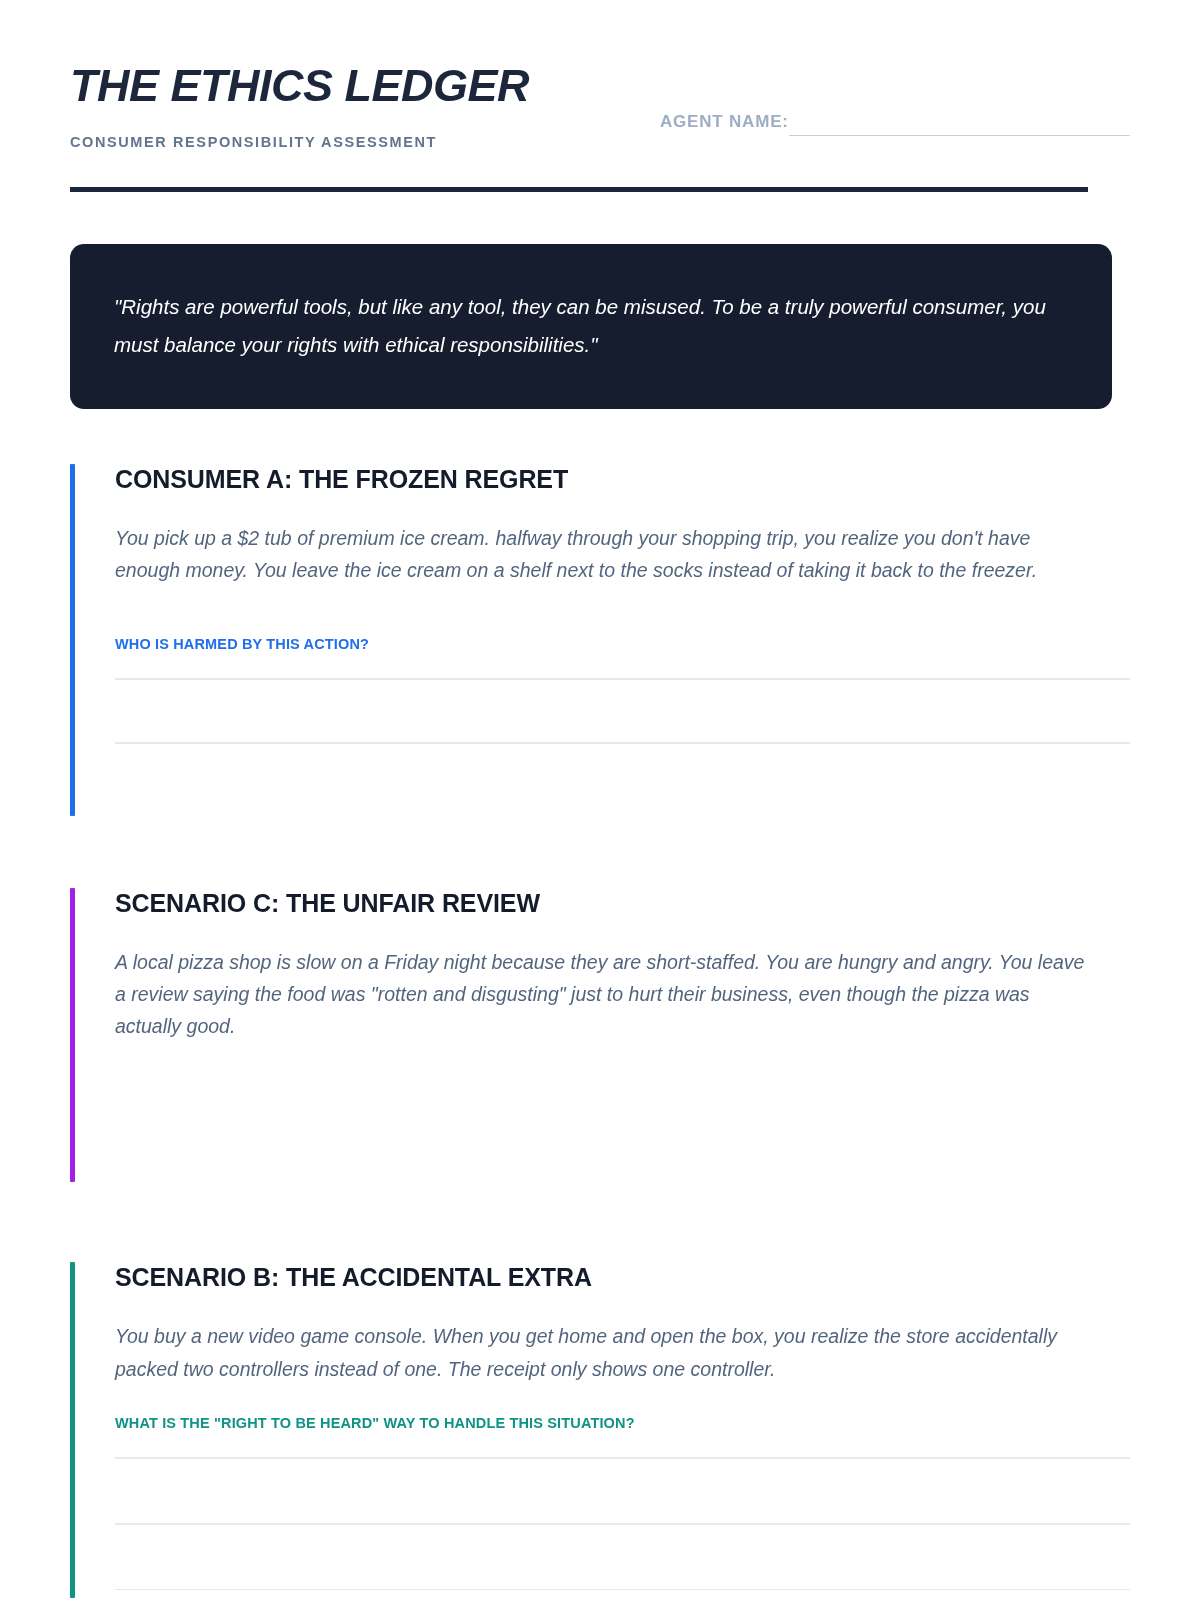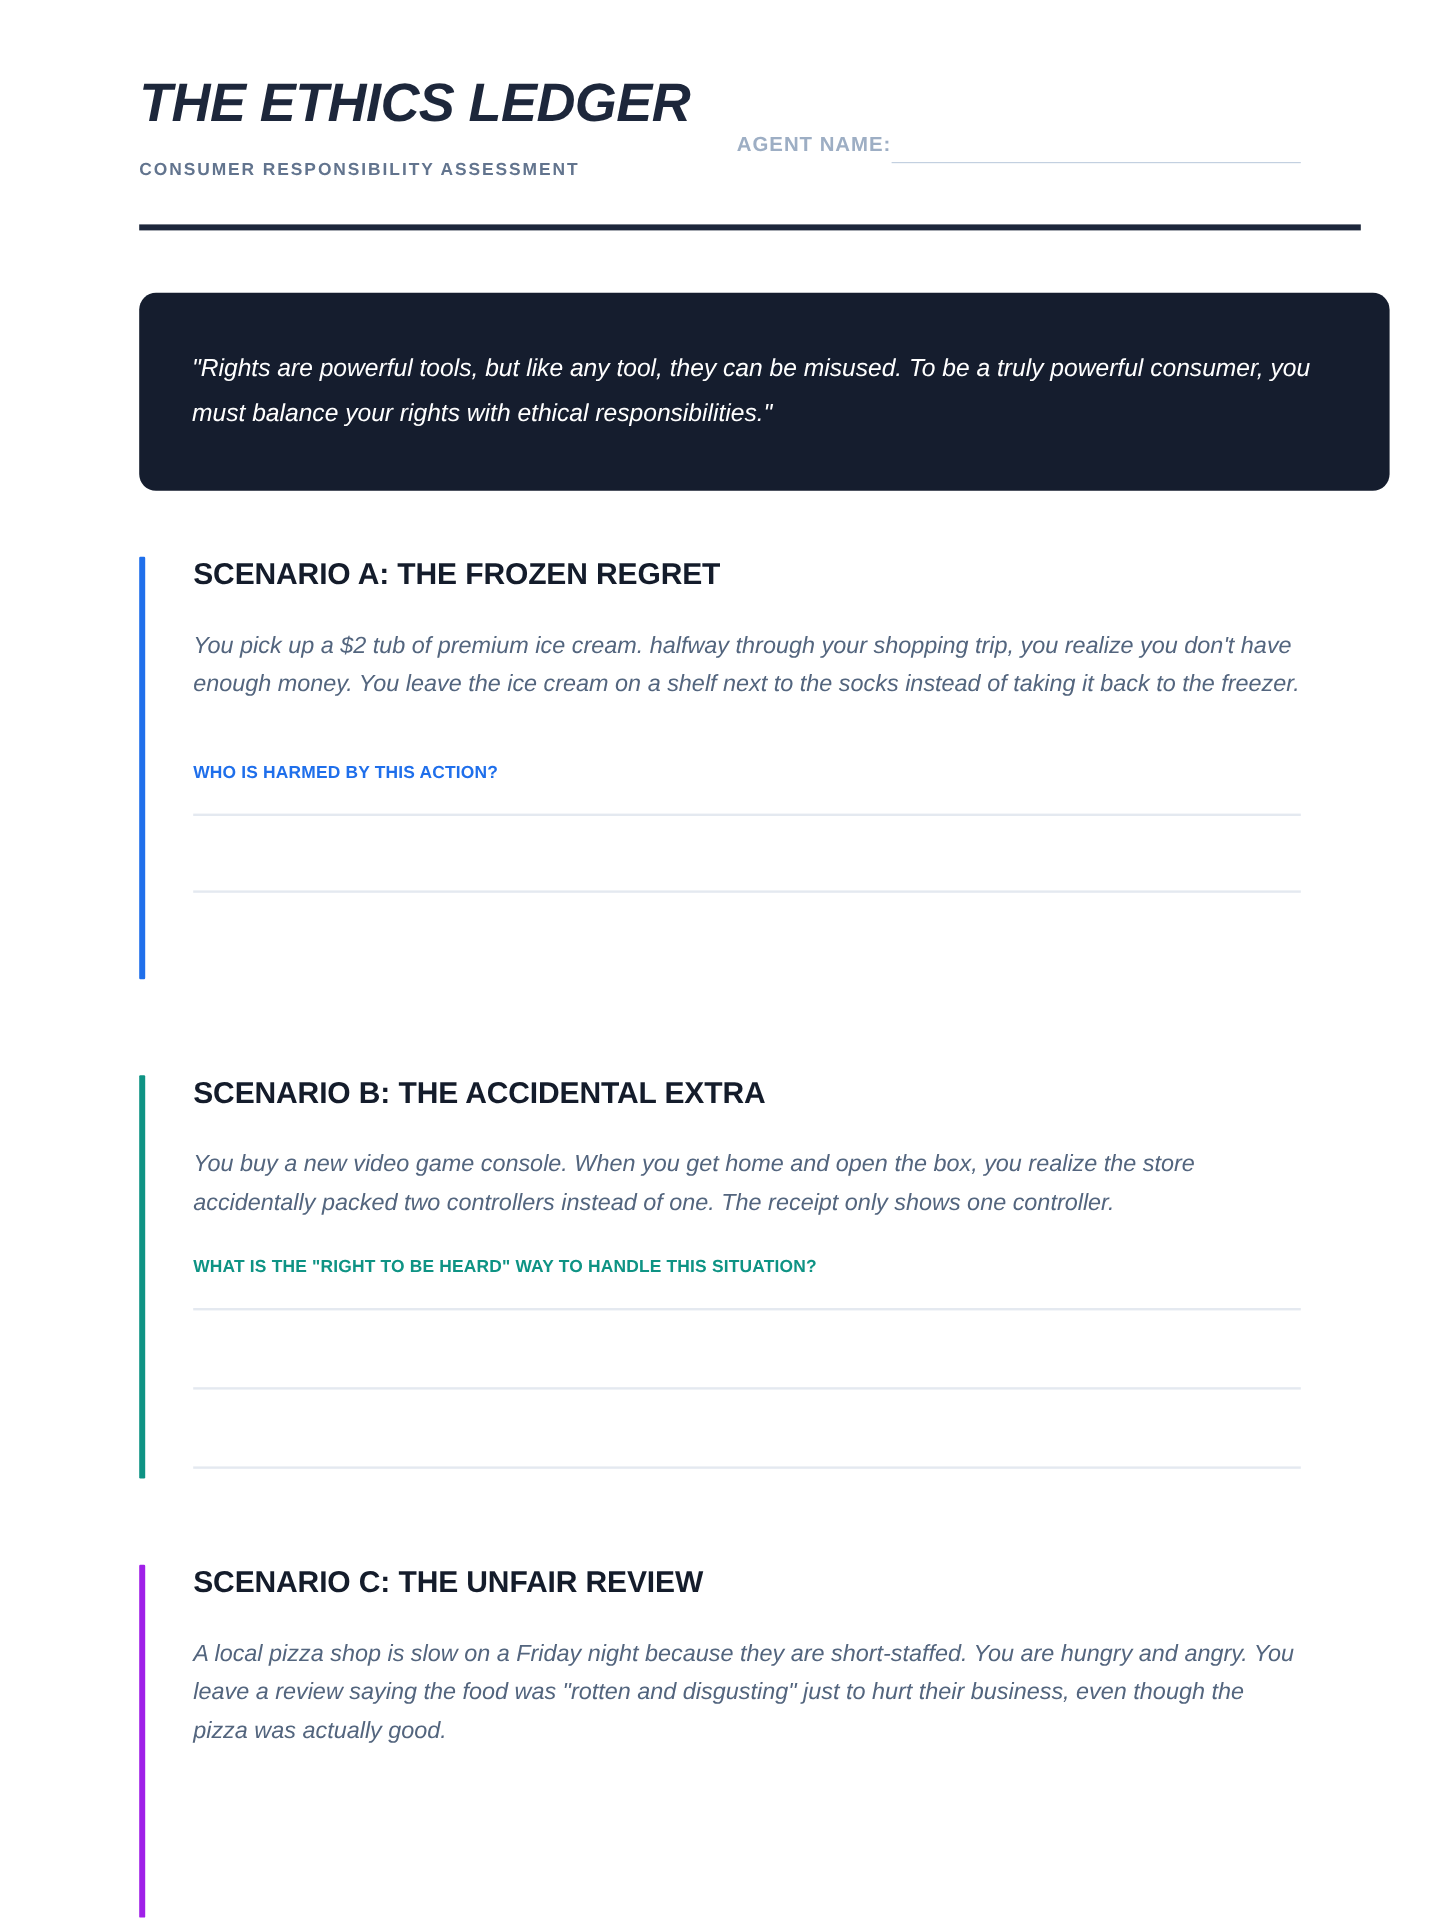--- a/index.html
+++ b/index.html
@@ -13,21 +13,21 @@
     overflow: hidden;
     font-family: "Liberation Sans", sans-serif;
     color: #1C2434;
     position: relative;
   }
 
   .page {
     width: 1200px;
     height: 1600px;
     box-sizing: border-box;
-    padding: 0 116px;
+    padding: 0 70px;
     position: relative;
     overflow: hidden;
     border-radius: 31px;
   }
 
   
   .header {
     padding-top: 62px;
     position: relative;
   }
@@ -188,44 +188,44 @@
     </div>
     <div class="header-rule"></div>
   </div>
 
   <div class="quote-box">
     <p class="quote-text">"Rights are powerful tools, but like any tool, they can be misused. To be a truly powerful consumer, you must balance your rights with ethical responsibilities."</p>
   </div>
 
   <section class="scenario" id="scenario-a">
     <div class="accent-bar" style="background: rgb(31, 111, 235);"></div>
-    <h2 class="scenario-title">SCENARIO A: THE FROZEN REGRET</h2>
+    <h2 class="scenario-title">CONSUMER A: THE FROZEN REGRET</h2>
     <p class="scenario-body">You pick up a $2 tub of premium ice cream. halfway through your shopping trip, you realize you don't have enough money. You leave the ice cream on a shelf next to the socks instead of taking it back to the freezer.</p>
     <div class="cols">
       <div class="col">
         <div class="prompt-label" style="color: rgb(31, 111, 235);">WHO IS HARMED BY THIS ACTION?</div>
         <div class="answer-lines">
           <div class="answer-line"></div>
           <div class="answer-line"></div>
         </div>
       </div>
     </div>
   </section>
 
+  <section class="scenario" id="scenario-c">
+    <div class="accent-bar" style="background: rgb(160, 32, 232);"></div>
+    <h2 class="scenario-title">SCENARIO C: THE UNFAIR REVIEW</h2>
+    <p class="scenario-body">A local pizza shop is slow on a Friday night because they are short-staffed. You are hungry and angry. You leave a review saying the food was "rotten and disgusting" just to hurt their business, even though the pizza was actually good.</p>
+  </section>
+
   <section class="scenario" id="scenario-b">
     <div class="accent-bar" style="background: rgb(14, 147, 132);"></div>
     <h2 class="scenario-title">SCENARIO B: THE ACCIDENTAL EXTRA</h2>
     <p class="scenario-body">You buy a new video game console. When you get home and open the box, you realize the store accidentally packed two controllers instead of one. The receipt only shows one controller.</p>
     <div class="prompt-label" style="color: rgb(14, 147, 132);">WHAT IS THE "RIGHT TO BE HEARD" WAY TO HANDLE THIS SITUATION?</div>
     <div class="answer-lines">
       <div class="answer-line"></div>
       <div class="answer-line"></div>
       <div class="answer-line"></div>
     </div>
   </section>
 
-  <section class="scenario" id="scenario-c">
-    <div class="accent-bar" style="background: rgb(160, 32, 232);"></div>
-    <h2 class="scenario-title">SCENARIO C: THE UNFAIR REVIEW</h2>
-    <p class="scenario-body">A local pizza shop is slow on a Friday night because they are short-staffed. You are hungry and angry. You leave a review saying the food was "rotten and disgusting" just to hurt their business, even though the pizza was actually good.</p>
-  </section>
-
 </div>
 
 </body></html>

